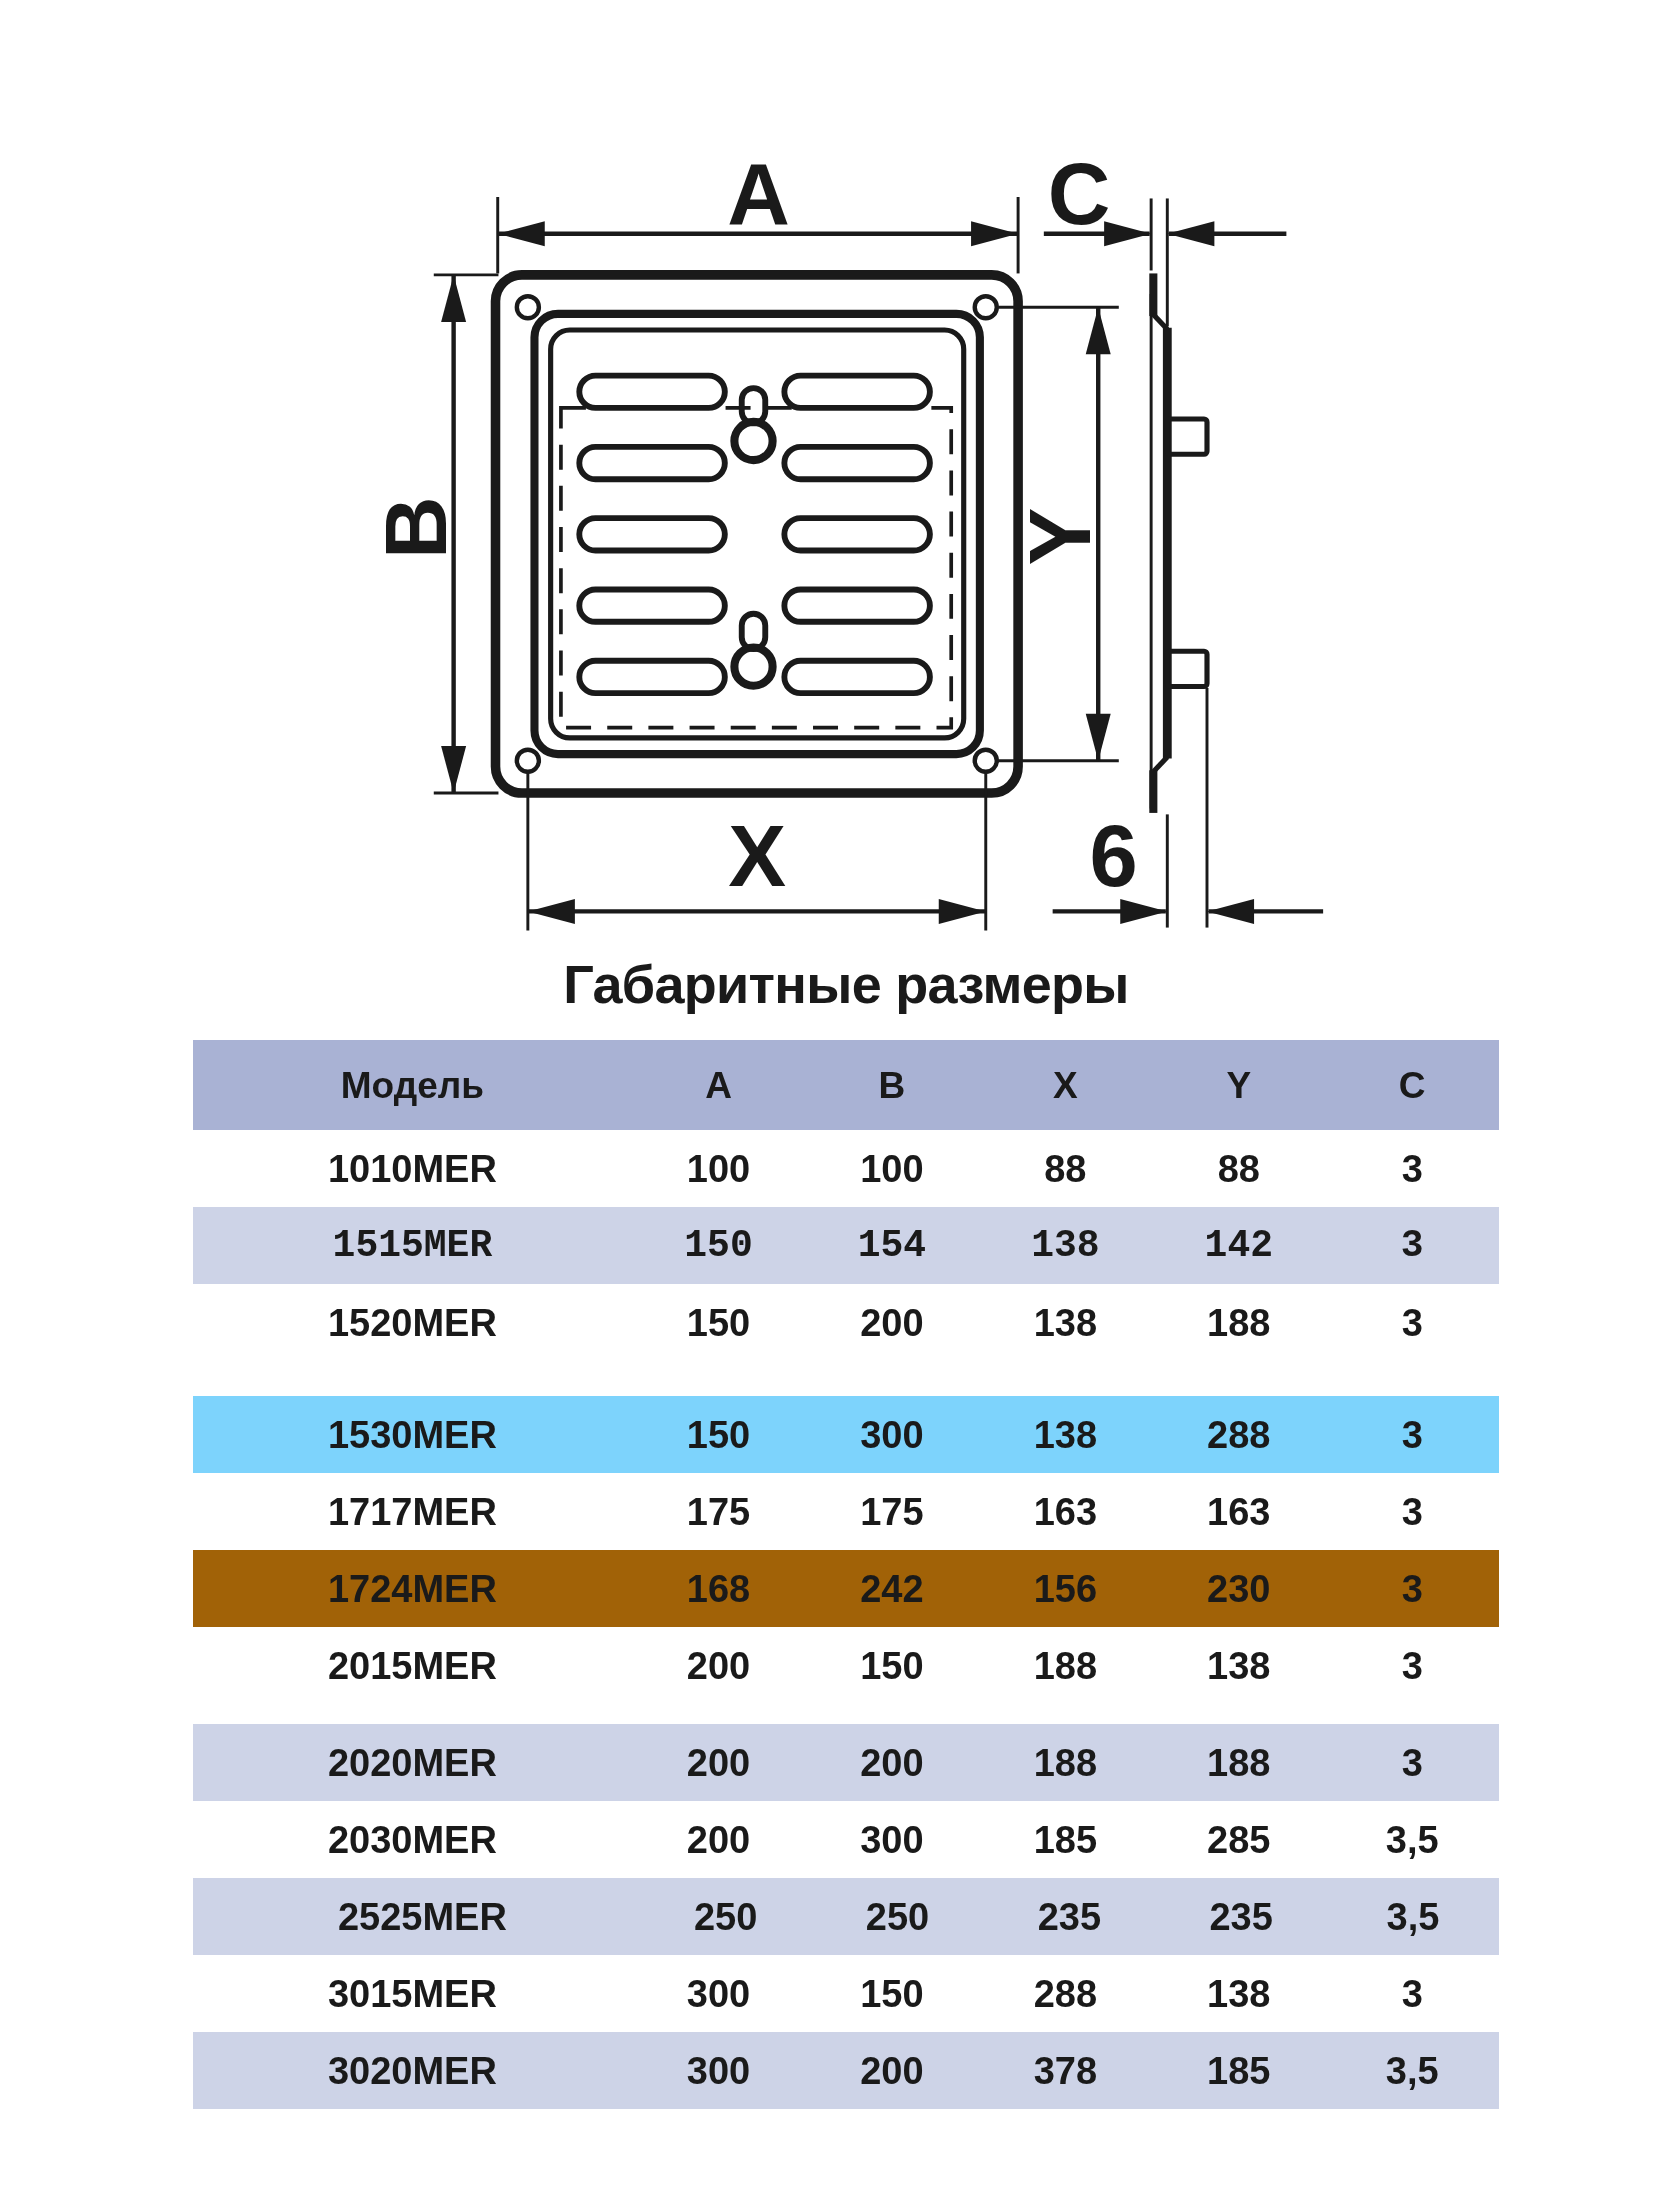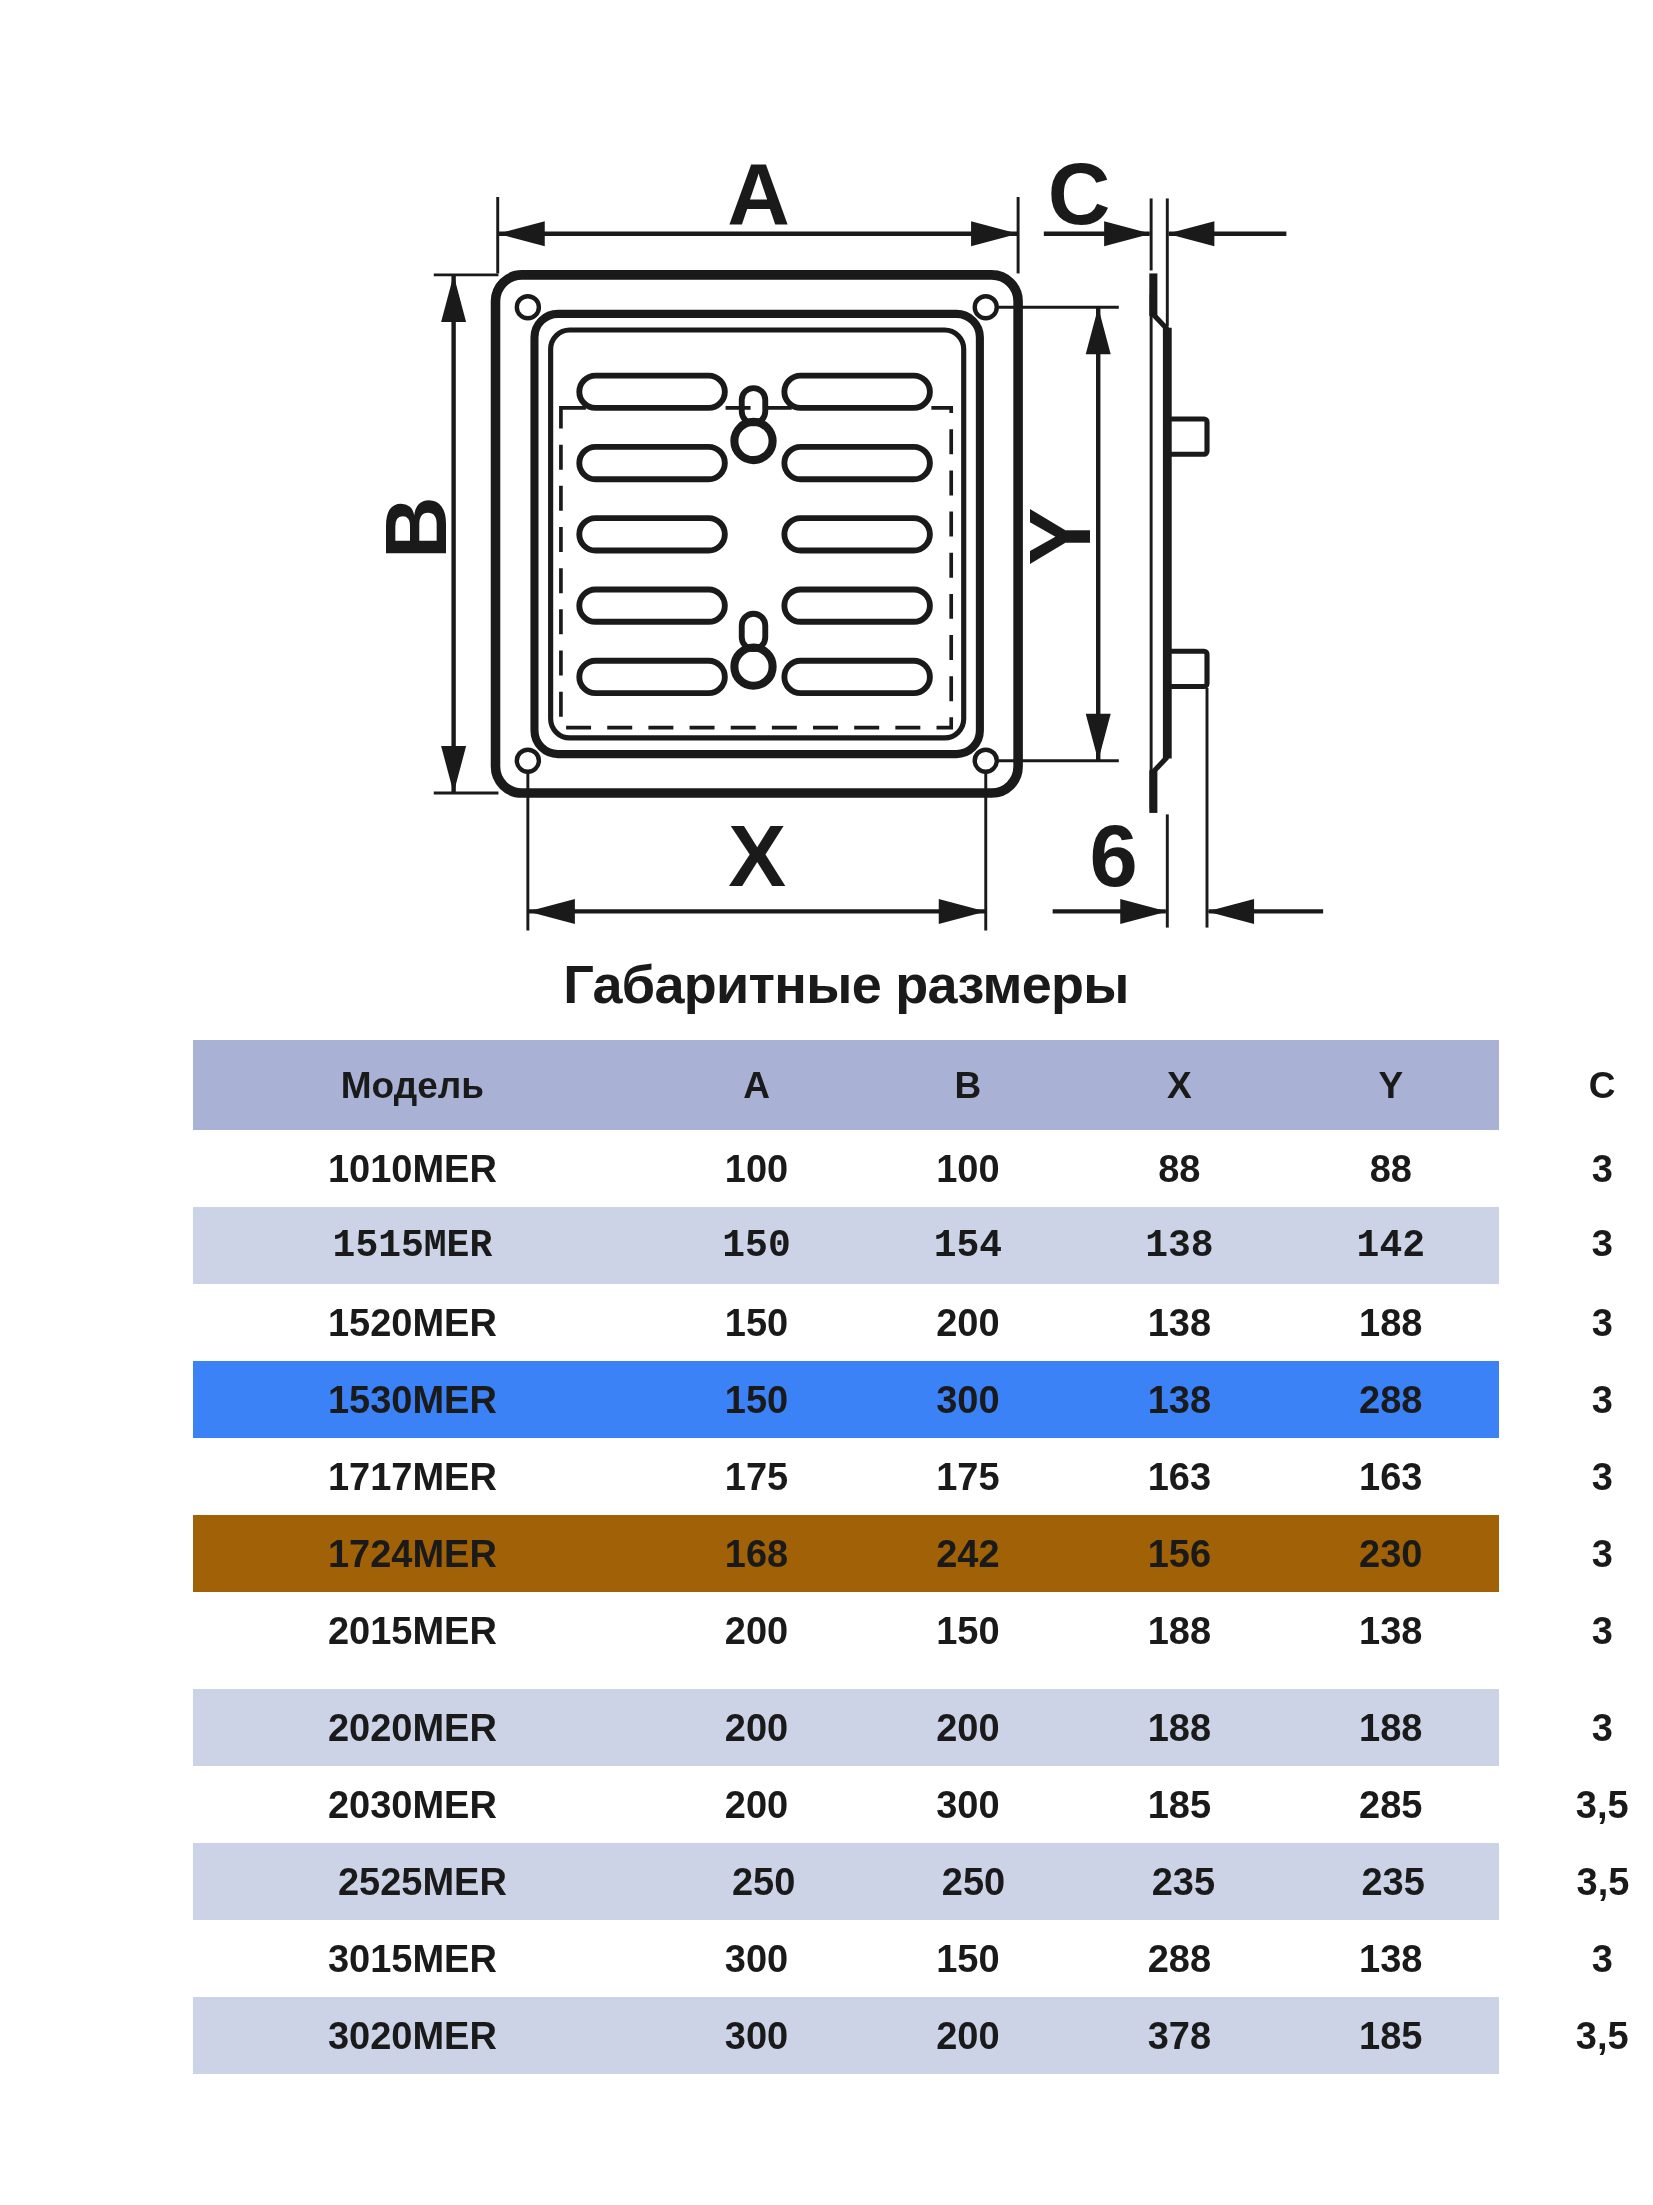--- a/index.html
+++ b/index.html
@@ -22,21 +22,20 @@
   .title {
     position:absolute; top:953px; left:193px; width:1306px;
     text-align:center; font-size:54px; font-weight:bold; letter-spacing:-0.7px;
   }
 
   .table { position:absolute; top:1040px; left:193px; width:1306px; }
   .thead, .trow {
     display:grid;
     grid-template-columns:33.6% 13.28% 13.28% 13.28% 13.28% 13.28%;
     align-items:center;
-    gap:38px;
   }
   .thead { height:90px; }
   .trow  { height:77px; }
   .td    { text-align:center; font-weight:bold; font-size:38px; line-height:1; }
   .thead .td { font-size:37px; }
 </style>
 </head>
 <body>
 
 <div id="page">
@@ -181,21 +180,21 @@
           <div class="td">3</div>
         </div>
         <div class="trow">
           <div class="td">1520MER</div>
           <div class="td">150</div>
           <div class="td">200</div>
           <div class="td">138</div>
           <div class="td">188</div>
           <div class="td">3</div>
         </div>
-        <div class="trow" style="background: #3b82f6;">
+        <div class="trow" style="background: #7dd3fc; margin-top: 35px;">
           <div class="td">1530MER</div>
           <div class="td">150</div>
           <div class="td">300</div>
           <div class="td">138</div>
           <div class="td">288</div>
           <div class="td">3</div>
         </div>
         <div class="trow">
           <div class="td">1717MER</div>
           <div class="td">175</div>

